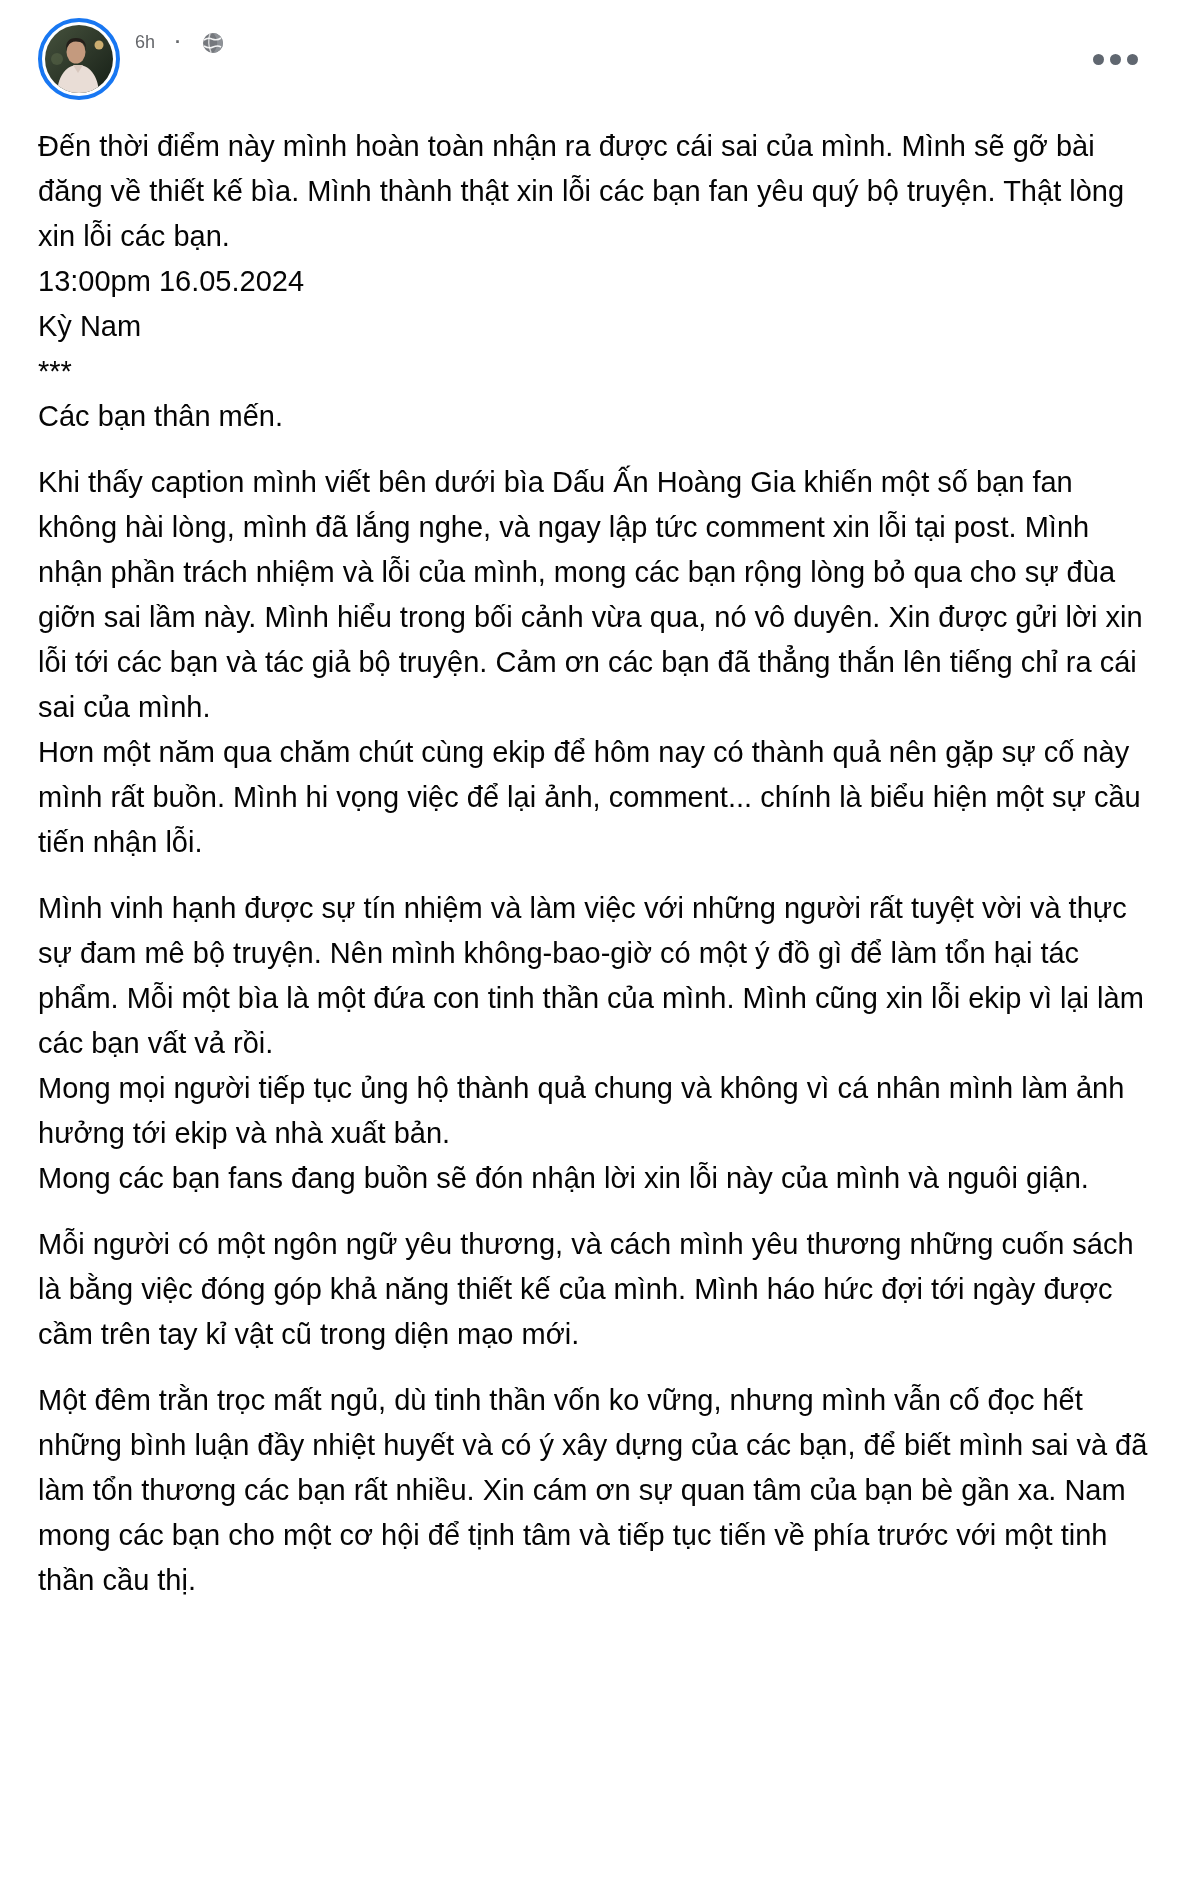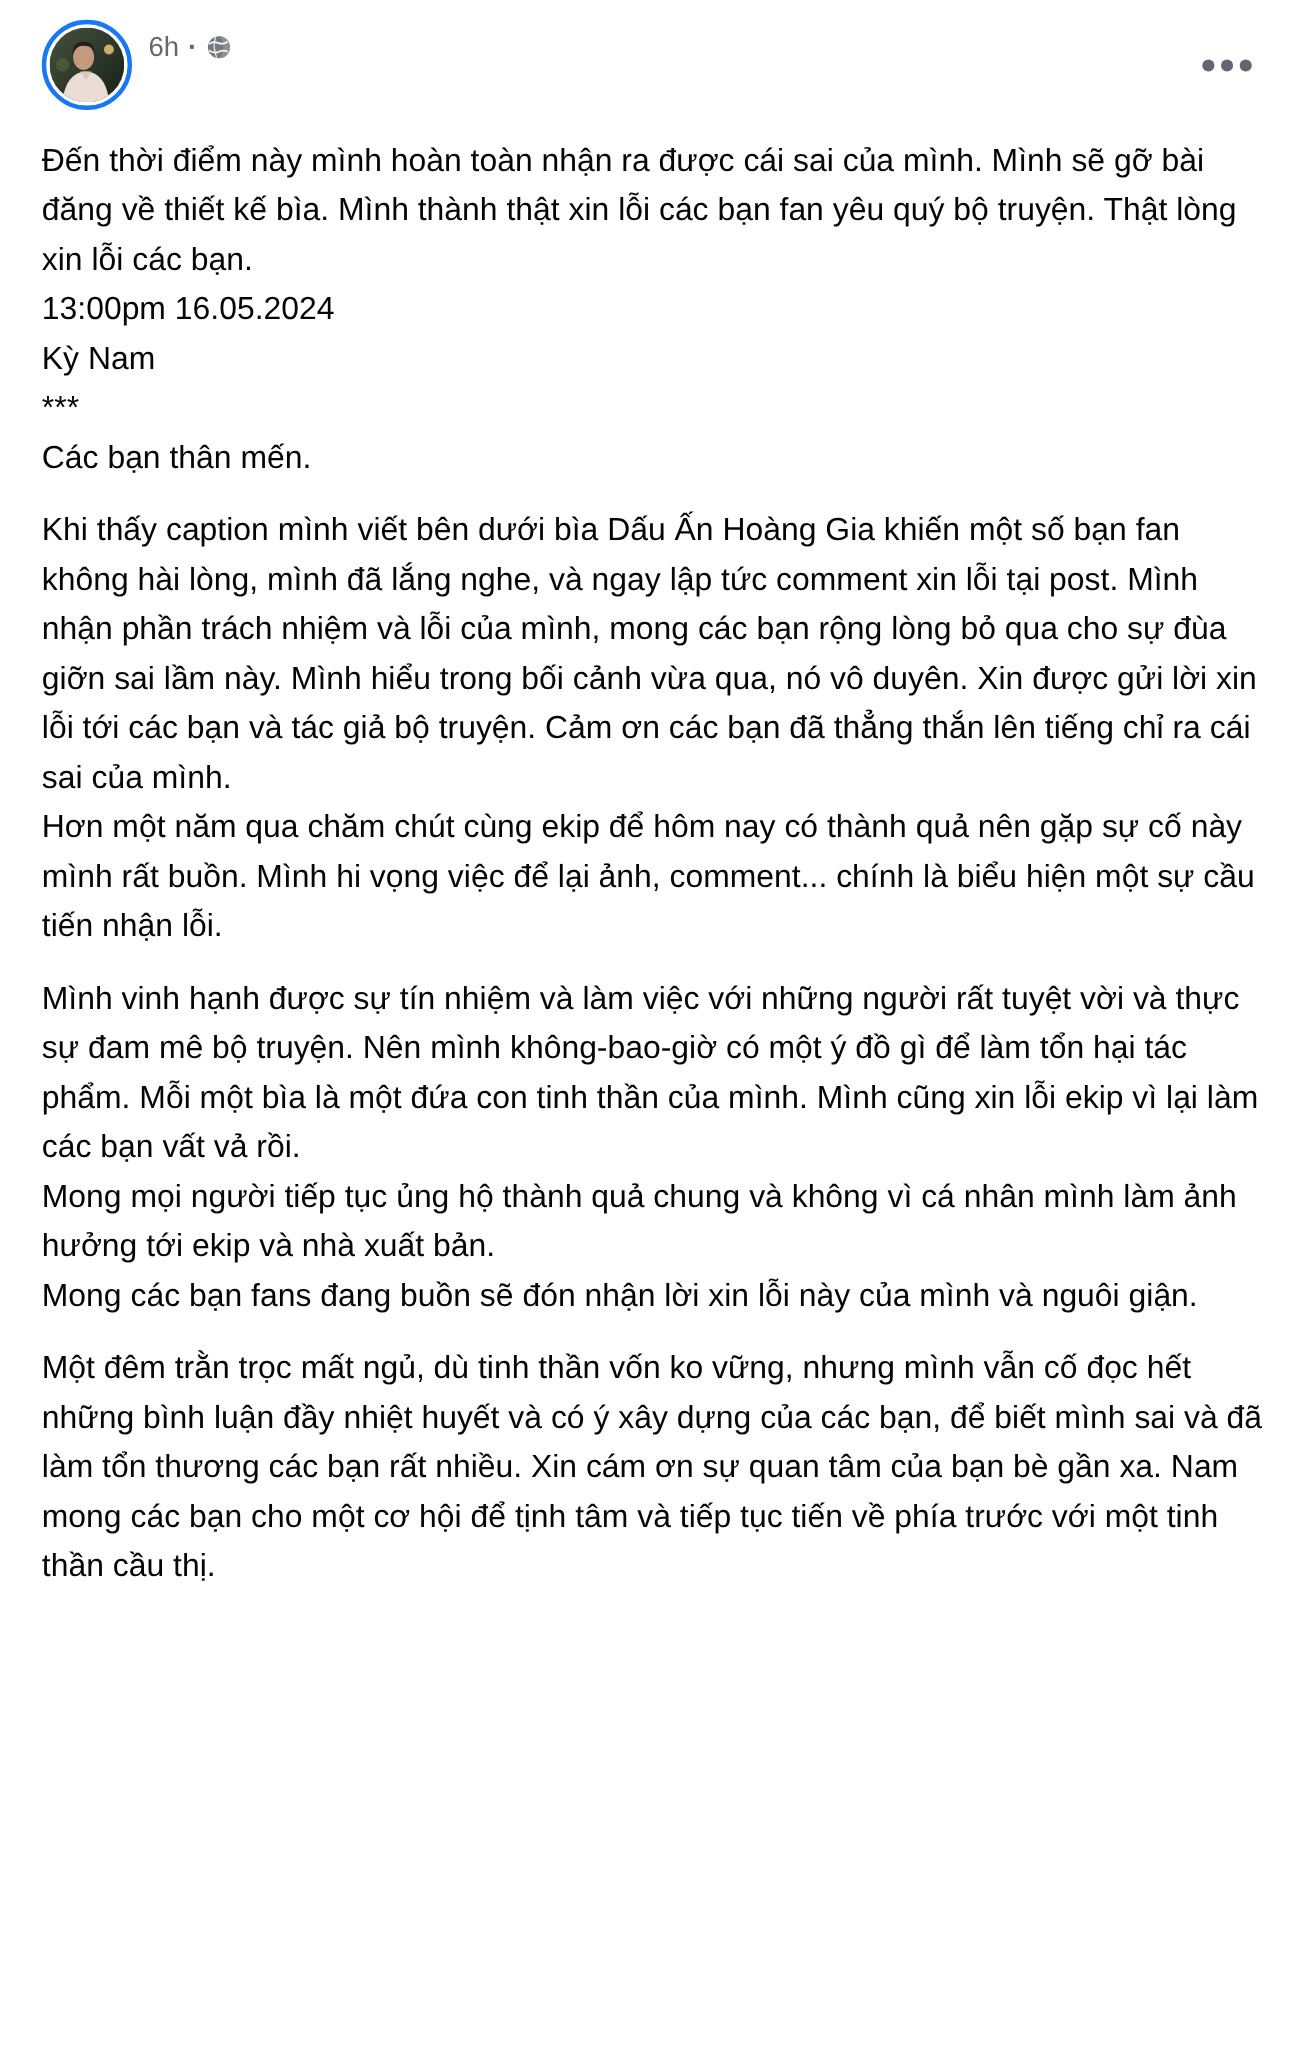--- a/index.html
+++ b/index.html
@@ -42,23 +42,24 @@
   .author-name {
     font-size: 31px;
     font-weight: 700;
     color: #050505;
     letter-spacing: 0.2px;
     cursor: pointer;
   }
   .badge { width: 27px; height: 27px; display: inline-block; margin-top: 2px; }
   .meta-row {
     display: flex;
-    gap: 8px;
+    align-items: center;
+    gap: 20px;
     margin-top: 7px;
-    font-size: 25px;
+    font-size: 18px;
     color: #65676B;
   }
   .meta-row .timestamp { cursor: pointer; }
   .meta-sep { font-weight: 700; }
   .globe { width: 24px; height: 24px; display: inline-block; margin-top: 2px; }
   .more-btn {
     position: absolute;
     top: 28px; right: 10px;
     background: none;
     border: none;
@@ -133,16 +134,17 @@
       <span class="dot3"></span>
       <span class="dot3"></span>
     </button>
 
   </header>
 
   <div class="post-body">
       <p class="para">Đến thời điểm này mình hoàn toàn nhận ra được cái sai của mình. Mình sẽ gỡ bài đăng về thiết kế bìa. Mình thành thật xin lỗi các bạn fan yêu quý bộ truyện. Thật lòng xin lỗi các bạn.<br>13:00pm 16.05.2024<br>Kỳ Nam<br>***<br>Các bạn thân mến.</p>
       <p class="para">Khi thấy caption mình viết bên dưới bìa Dấu Ấn Hoàng Gia khiến một số bạn fan không hài lòng, mình đã lắng nghe, và ngay lập tức comment xin lỗi tại post. Mình nhận phần trách nhiệm và lỗi của mình, mong các bạn rộng lòng bỏ qua cho sự đùa giỡn sai lầm này. Mình hiểu trong bối cảnh vừa qua, nó vô duyên. Xin được gửi lời xin lỗi tới các bạn và tác giả bộ truyện. Cảm ơn các bạn đã thẳng thắn lên tiếng chỉ ra cái sai của mình.<br>Hơn một năm qua chăm chút cùng ekip để hôm nay có thành quả nên gặp sự cố này mình rất buồn. Mình hi vọng việc để lại ảnh, comment... chính là biểu hiện một sự cầu tiến nhận lỗi.</p>
       <p class="para">Mình vinh hạnh được sự tín nhiệm và làm việc với những người rất tuyệt vời và thực sự đam mê bộ truyện. Nên mình không-bao-giờ có một ý đồ gì để làm tổn hại tác phẩm. Mỗi một bìa là một đứa con tinh thần của mình. Mình cũng xin lỗi ekip vì lại làm các bạn vất vả rồi.<br>Mong mọi người tiếp tục ủng hộ thành quả chung và không vì cá nhân mình làm ảnh hưởng tới ekip và nhà xuất bản.<br>Mong các bạn fans đang buồn sẽ đón nhận lời xin lỗi này của mình và nguôi giận.</p>
+      <p class="para">Mỗi người có một ngôn ngữ yêu thương, và cách mình yêu thương những cuốn sách là bằng việc đóng góp khả năng thiết kế của mình. Mình háo hức đợi tới ngày được cầm trên tay kỉ vật cũ trong diện mạo mới.</p>
       <p class="para">Một đêm trằn trọc mất ngủ, dù tinh thần vốn ko vững, nhưng mình vẫn cố đọc hết những bình luận đầy nhiệt huyết và có ý xây dựng của các bạn, để biết mình sai và đã làm tổn thương các bạn rất nhiều. Xin cám ơn sự quan tâm của bạn bè gần xa. Nam mong các bạn cho một cơ hội để tịnh tâm và tiếp tục tiến về phía trước với một tinh thần cầu thị.</p>
     </div>
 
 </div>
 
 </body></html>

